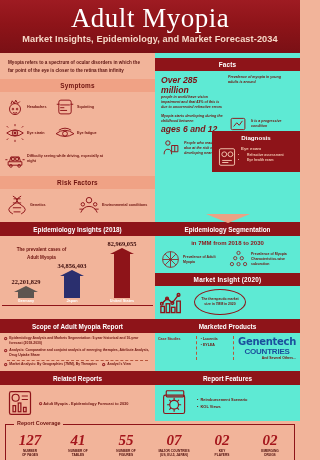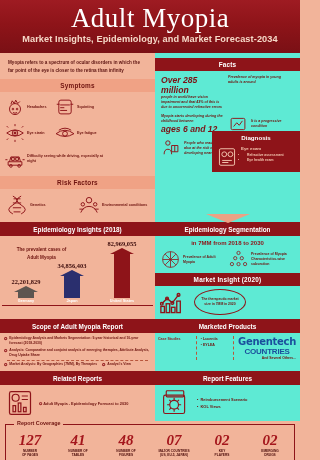--- a/index.html
+++ b/index.html
@@ -570,21 +570,21 @@
         <div class="cov-n">127</div>
         <div class="cov-l" style="white-space:pre-line;">NUMBER
 OF PAGES</div>
       </div>
       <div class="cov-c">
         <div class="cov-n">41</div>
         <div class="cov-l" style="white-space:pre-line;">NUMBER OF
 TABLES</div>
       </div>
       <div class="cov-c">
-        <div class="cov-n">48</div>
+        <div class="cov-n">55</div>
         <div class="cov-l" style="white-space:pre-line;">NUMBER OF
 FIGURES</div>
       </div>
       <div class="cov-c">
         <div class="cov-n">07</div>
         <div class="cov-l" style="white-space:pre-line;">MAJOR COUNTRIES
 (US, EU-5, JAPAN)</div>
       </div>
       <div class="cov-c">
         <div class="cov-n">02</div>

